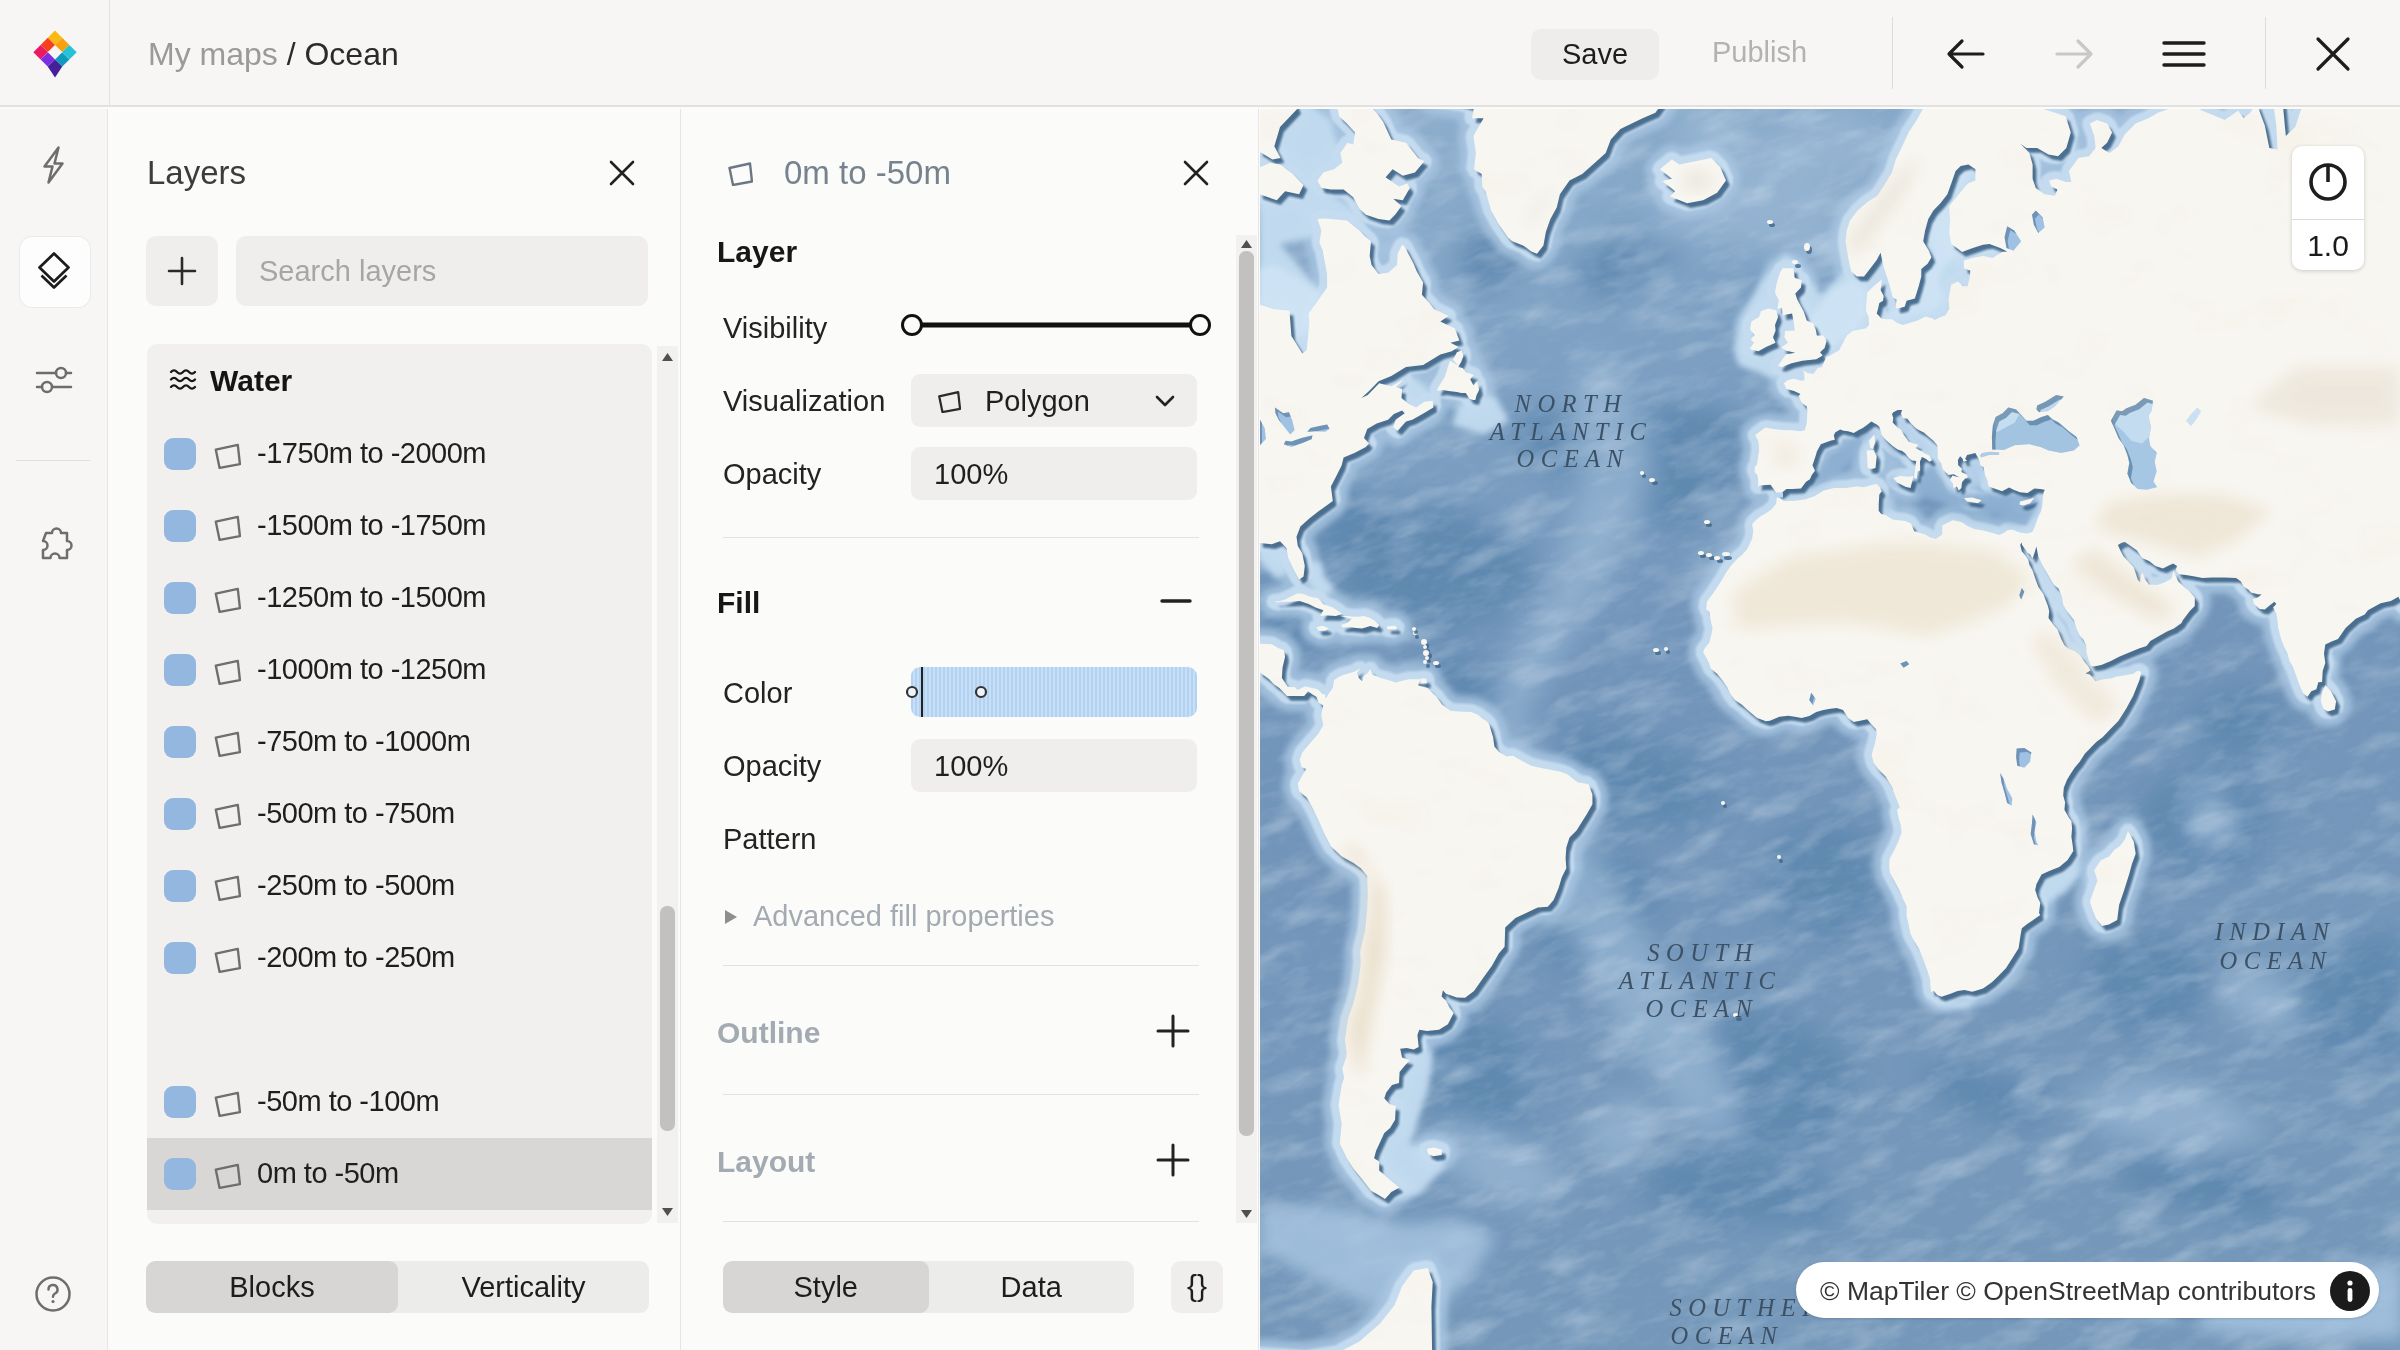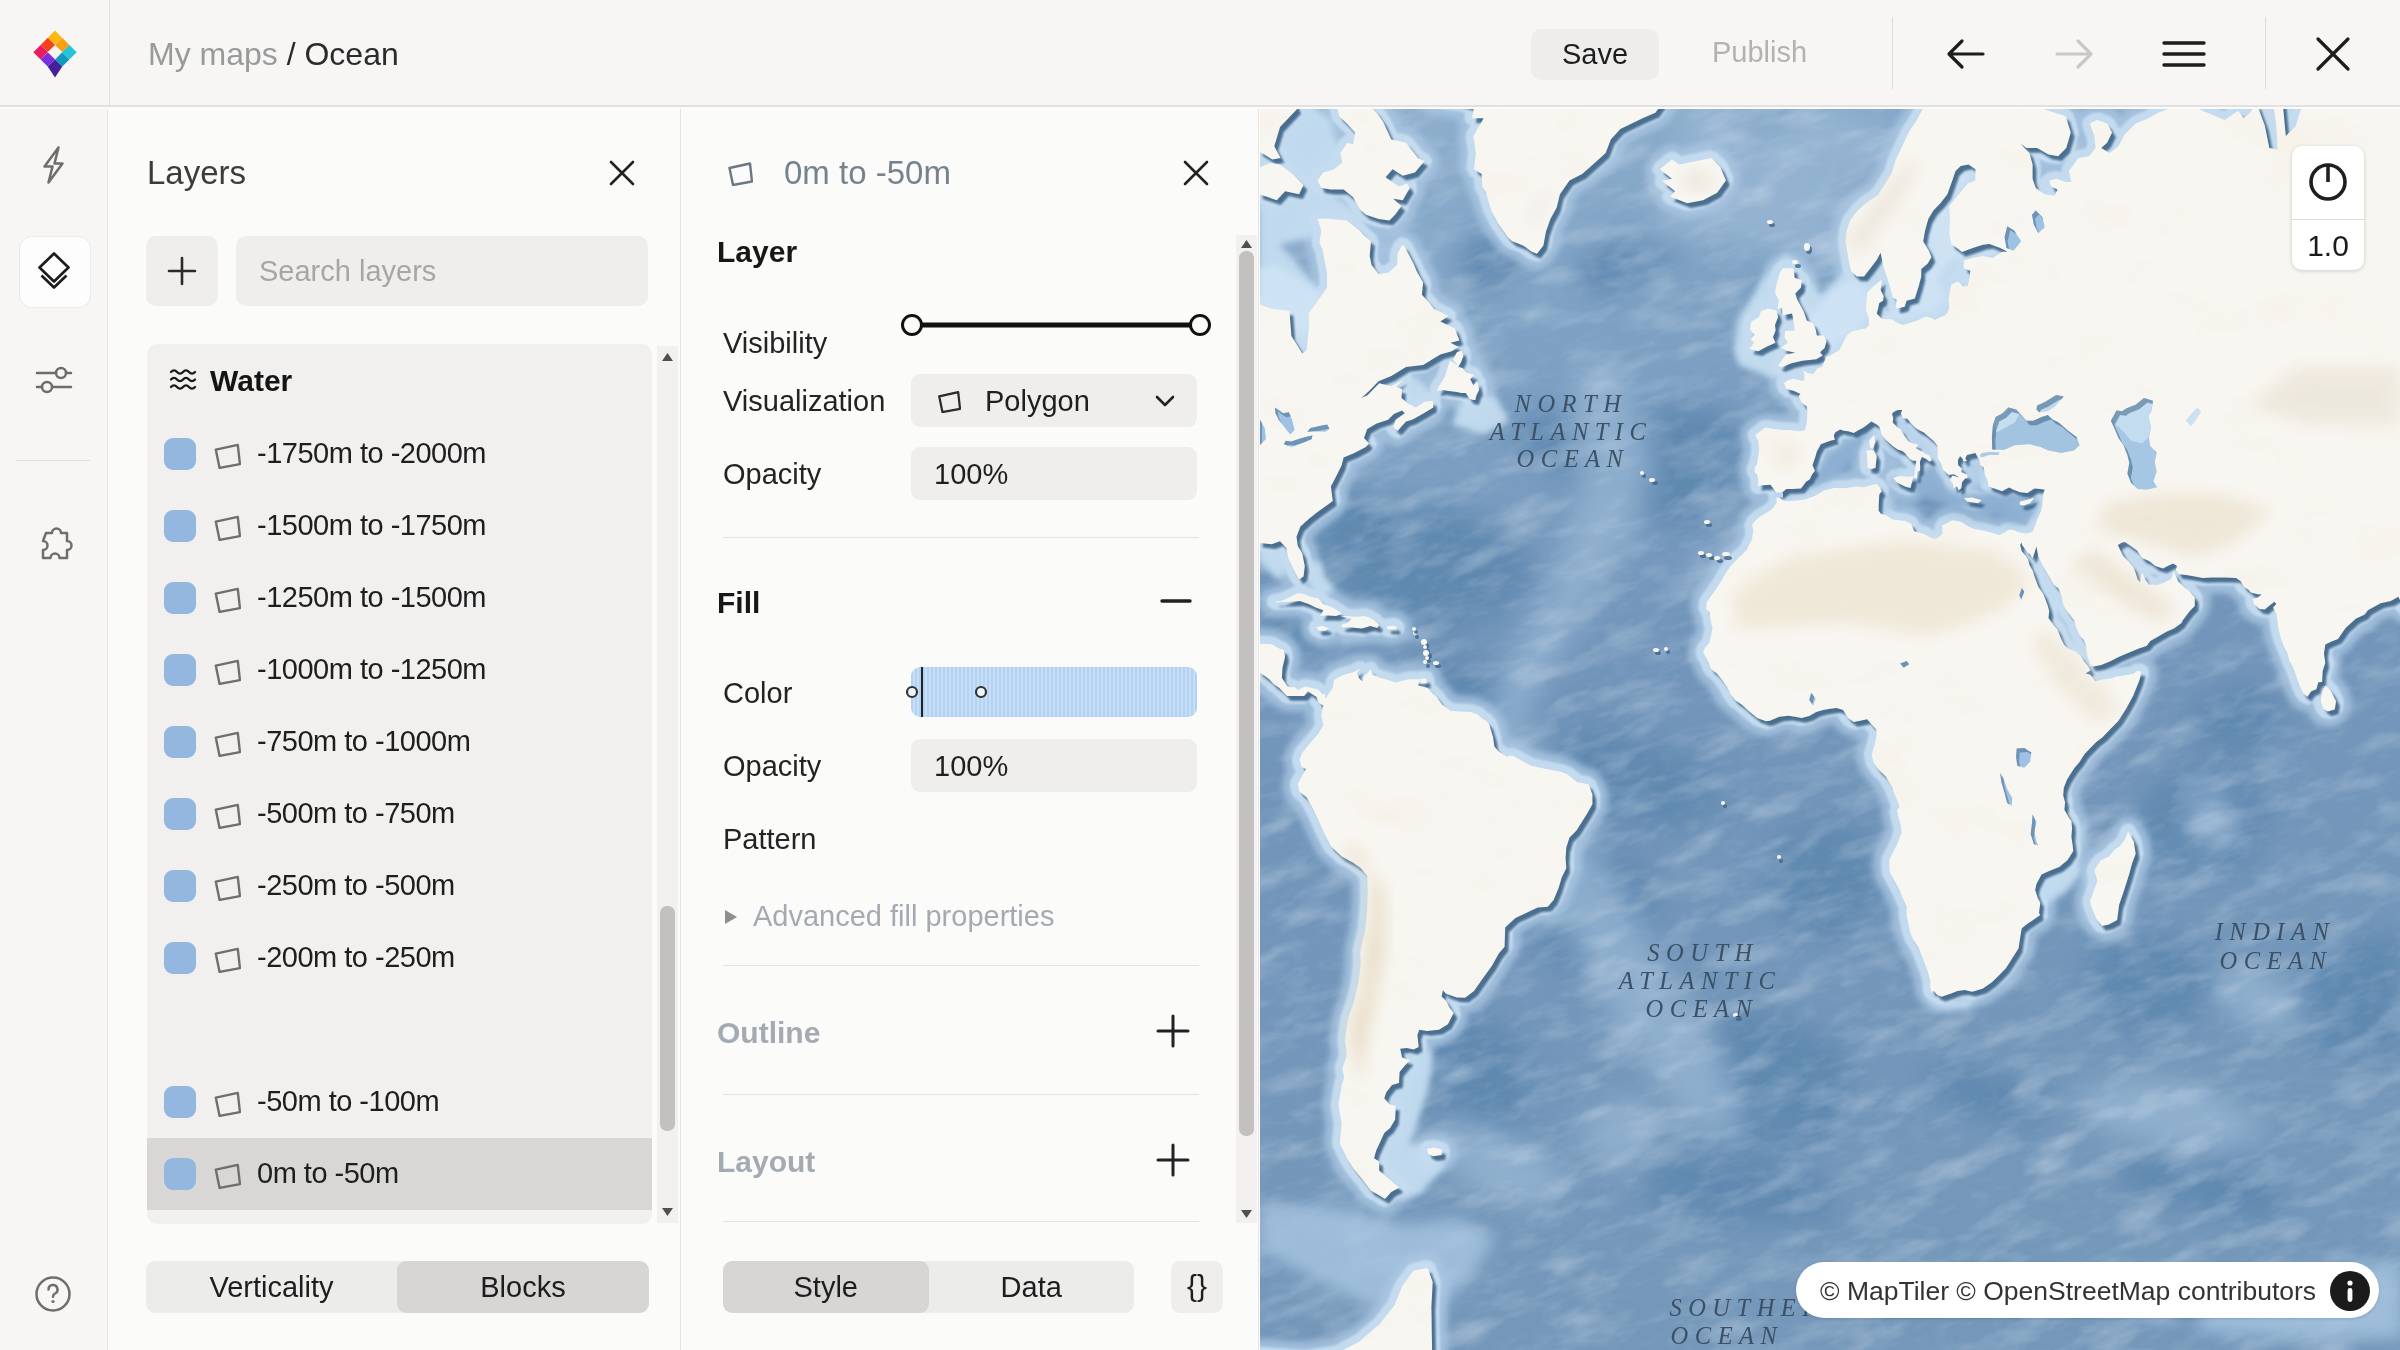--- a/index.html
+++ b/index.html
@@ -195,35 +195,35 @@
   <div class="scrollbar" style="left:548px;top:237px;width:21px;height:877px;background:#f2f1f0">
     <svg style="position:absolute;left:4px;top:6px;width:13px;height:10px" viewBox="0 0 13 10">
         <path d="M6.5 1 L12 9 H1 Z" fill="#505050"></path>
       </svg>
     <div style="position:absolute;left:3px;top:560px;width:15px;height:225px;background:#c2c1c0;border-radius:7px"></div>
     <svg style="position:absolute;left:4px;top:861px;width:13px;height:10px" viewBox="0 0 13 10">
         <path d="M6.5 9 L12 1 H1 Z" fill="#505050"></path>
       </svg>
   </div>
   <div class="tabs" style="width:503px">
+    <div class="tab tabsel" style="width:252px">Blocks</div>
     <div class="tab" style="width:251px">Verticality</div>
-    <div class="tab tabsel" style="width:252px">Blocks</div>
   </div>
 </div>
 
 <div class="panel2">
   <svg class="closex" style="left:43px; top:50px; width:28px; height:27px" viewBox="0 0 28 27">
       <path d="M4.5 9 L25 4.5 L27 22.5 L8 26 Z" stroke="#6b7884" stroke-width="2.4" fill="none" stroke-linejoin="round"></path>
     </svg>
   <div class="ptitle" style="left:102px; top:45px; color:#76828e">0m to -50m</div>
   <svg class="closex" style="left:499px; top:49px" viewBox="0 0 30 30">
       <path d="M4 4 L26 26 M26 4 L4 26" stroke="#222" stroke-width="2.6" fill="none" stroke-linecap="round"></path>
     </svg>
   <div class="sechdr" style="top:126px">Layer</div>
-  <div class="prow-lbl" style="top:218px">Visibility</div>
+  <div class="prow-lbl" style="top:203px">Visibility</div>
   <svg style="position:absolute;left:218px;top:203px;width:312px;height:26px" viewBox="0 0 312 26">
     <line x1="13" y1="13" x2="299" y2="13" stroke="#111" stroke-width="5"></line>
     <circle cx="12" cy="13" r="9.5" fill="#fbfbfa" stroke="#111" stroke-width="3"></circle>
     <circle cx="300" cy="13" r="9.5" fill="#fbfbfa" stroke="#111" stroke-width="3"></circle>
   </svg>
   <div class="prow-lbl" style="top:276px">Visualization</div>
   <div class="pctl" style="top:265px">
     <svg style="position:absolute;left:24px;top:14px;width:26px;height:25px" viewBox="0 0 28 27">
         <path d="M4.5 9 L25 4.5 L27 22.5 L8 26 Z" stroke="#2a2a2a" stroke-width="2.4" fill="none" stroke-linejoin="round"></path>
       </svg>

